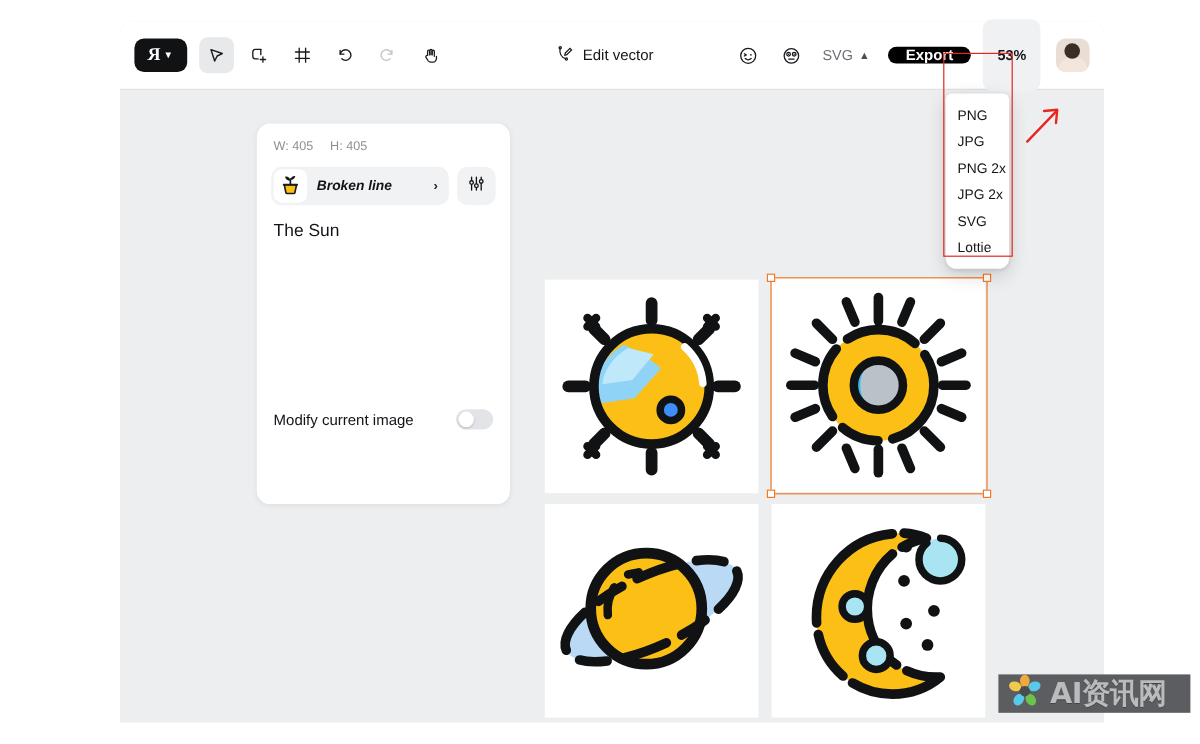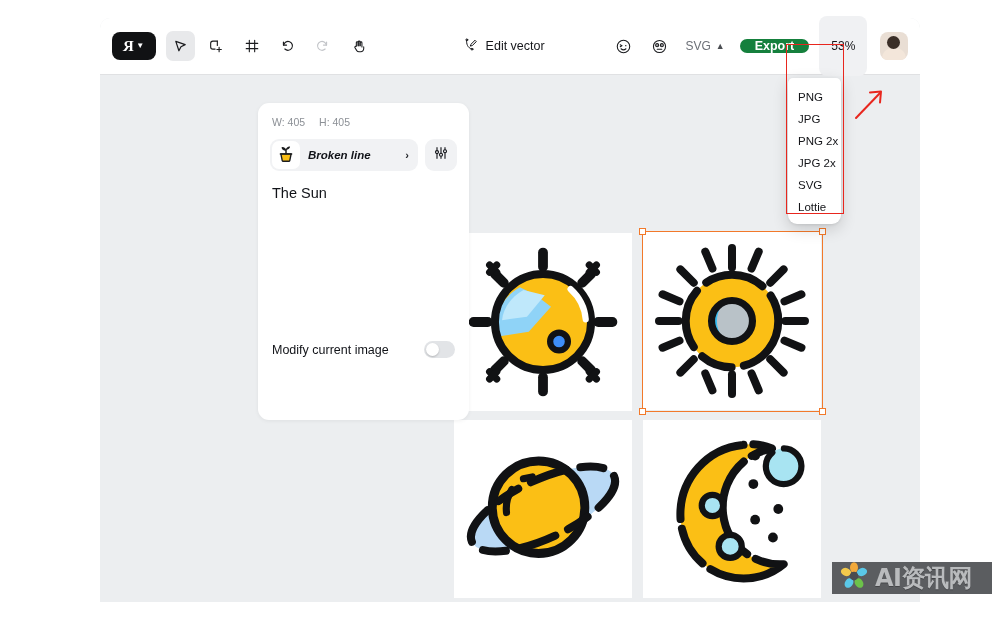--- a/index.html
+++ b/index.html
@@ -71,28 +71,28 @@
 
   #format-select {
     display: flex; align-items: center; gap: 5px;
     padding: 6px 11px;
     font-size: 12px; color: #6c7077; font-weight: 500;
     cursor: pointer; border-radius: 6px;
   }
   #format-select .caret { font-size: 9px; color: #4a4d52; }
 
   #export-btn {
-    background: #15803d; color: #ffffff;
+    background: #000000; color: #ffffff;
     font-size: 12.5px; font-weight: 700;
     padding: 0 15px; border-radius: 8px;
     cursor: pointer; margin-left: 4px;
   }
   #zoom-badge {
     background: #f0f1f3; color: #16171a;
-    font-size: 12px; font-weight: 400;
+    font-size: 12px; font-weight: 700;
     padding: 23px 12px; border-radius: 8px;
     margin-left: 10px; cursor: pointer;
   }
   #avatar {
     width: 28px; height: 28px; border-radius: 8px;
     margin-left: 13px; overflow: hidden; cursor: pointer;
     background: #e9ded4; position: relative;
   }
   #avatar .face {
     position: absolute; left: 7px; top: 4px;
@@ -138,21 +138,20 @@
   
   #left-panel {
     position: absolute;
     left: 114px; top: 85px;
     width: 211px; height: 317px;
     background: #ffffff;
     border-radius: 11px;
     box-shadow: 0 1px 4px rgba(0,0,0,0.06);
     padding: 13px 12px;
     z-index: 10;
-    margin-left: 44px;
   }
   #dims-row {
     display: flex; gap: 14px;
     font-size: 10.5px; color: #8c9096;
     margin-bottom: 11px; padding-left: 2px;
   }
   #style-row { display: flex; gap: 7px; align-items: center; }
   #style-chip {
     flex: 1; height: 32px;
     background: #f1f2f4; border-radius: 9px;

